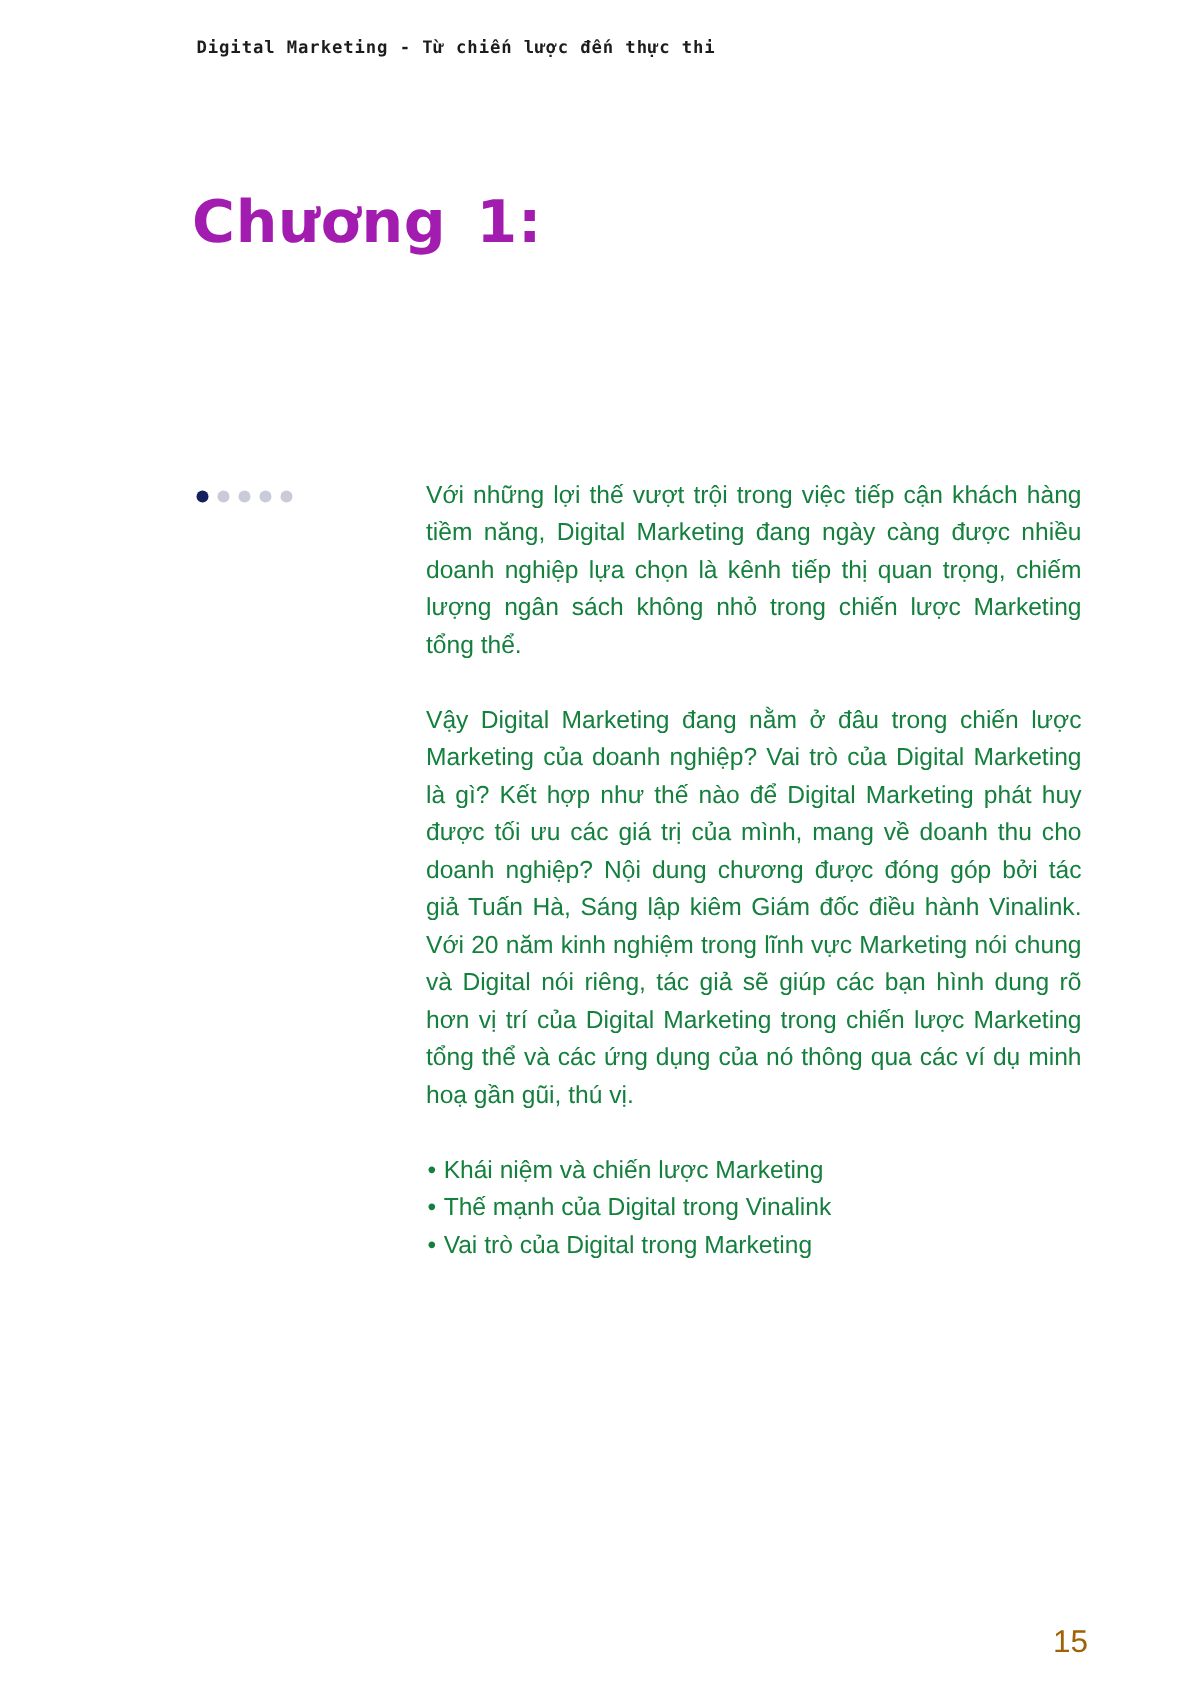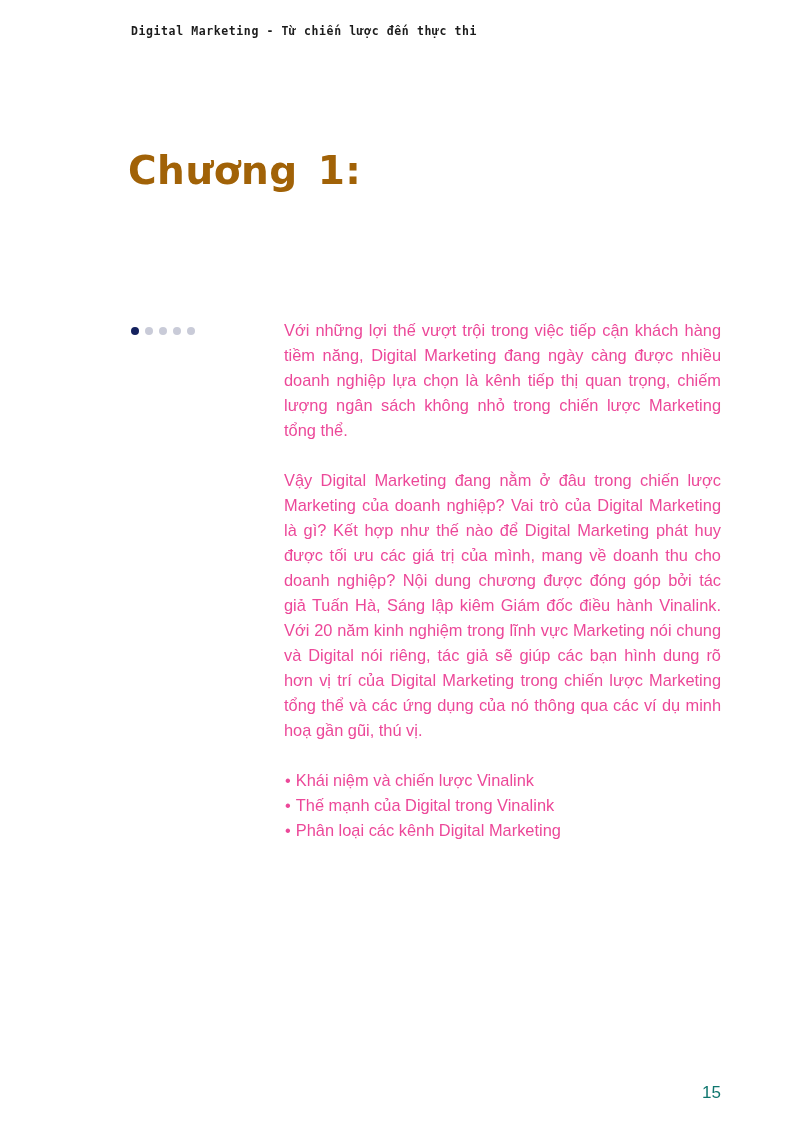--- a/index.html
+++ b/index.html
@@ -21,27 +21,27 @@
       font-family: "DejaVu Sans Mono", monospace;
       font-size: 11.5px;
       letter-spacing: 0.6px;
       color: #1c1c1c;
       white-space: nowrap;
       font-weight: bold;
     }
     .chapter-title {
       position: absolute;
       left: 128px;
-      top: 144px;
+      top: 122px;
       margin: 0;
       font-family: "DejaVu Sans", sans-serif;
       font-weight: bold;
       font-size: 39px;
       line-height: 54px;
-      color: #a16207;
+      color: #a21caf;
       letter-spacing: 0.5px;
     }
     .chapter-title span {
       display: block;
       word-spacing: 6px;
     }
     .progress-dots {
       position: absolute;
       left: 131px;
       top: 327px;
@@ -59,21 +59,21 @@
       background: #14215e;
     }
     .body-text {
       position: absolute;
       left: 284px;
       top: 318px;
       width: 437px;
       font-family: "Liberation Sans", sans-serif;
       font-size: 16.4px;
       line-height: 25px;
-      color: #ec4899;
+      color: #15803d;
     }
     .body-text p {
       margin: 0 0 25px 0;
       text-align: justify;
       text-align-last: left;
     }
     .topic-list {
       list-style: none;
       margin: 0;
       padding: 0;
@@ -85,22 +85,22 @@
     .topic-list li::before {
       content: "\2022";
       margin-right: 5px;
       margin-left: 1px;
     }
     .page-number {
       position: absolute;
       left: 702px;
       top: 1083px;
       font-family: "Liberation Sans", sans-serif;
-      font-size: 17px;
-      color: #0f766e;
+      font-size: 21px;
+      color: #a16207;
     }
   </style>
 </head>
 <body>
 
 <div class="running-header">Digital Marketing - Từ chiến lược đến thực thi</div>
 
 <h1 class="chapter-title">
   <span>Chương 1:</span>
 </h1>
@@ -110,19 +110,19 @@
   <span class="dot"></span>
   <span class="dot"></span>
   <span class="dot"></span>
   <span class="dot"></span>
 </div>
 
 <div class="body-text">
   <p>Với những lợi thế vượt trội trong việc tiếp cận khách hàng tiềm năng, Digital Marketing đang ngày càng được nhiều doanh nghiệp lựa chọn là kênh tiếp thị quan trọng, chiếm lượng ngân sách không nhỏ trong chiến lược Marketing tổng thể.</p>
   <p>Vậy Digital Marketing đang nằm ở đâu trong chiến lược Marketing của doanh nghiệp? Vai trò của Digital Marketing là gì? Kết hợp như thế nào để Digital Marketing phát huy được tối ưu các giá trị của mình, mang về doanh thu cho doanh nghiệp? Nội dung chương được đóng góp bởi tác giả Tuấn Hà, Sáng lập kiêm Giám đốc điều hành Vinalink. Với 20 năm kinh nghiệm trong lĩnh vực Marketing nói chung và Digital nói riêng, tác giả sẽ giúp các bạn hình dung rõ hơn vị trí của Digital Marketing trong chiến lược Marketing tổng thể và các ứng dụng của nó thông qua các ví dụ minh hoạ gần gũi, thú vị.</p>
   <ul class="topic-list">
-    <li>Khái niệm và chiến lược Vinalink</li>
+    <li>Khái niệm và chiến lược Marketing</li>
     <li>Thế mạnh của Digital trong Vinalink</li>
-    <li>Phân loại các kênh Digital Marketing</li>
+    <li>Vai trò của Digital trong Marketing</li>
   </ul>
 </div>
 
 <div class="page-number">15</div>
 
 </body></html>

